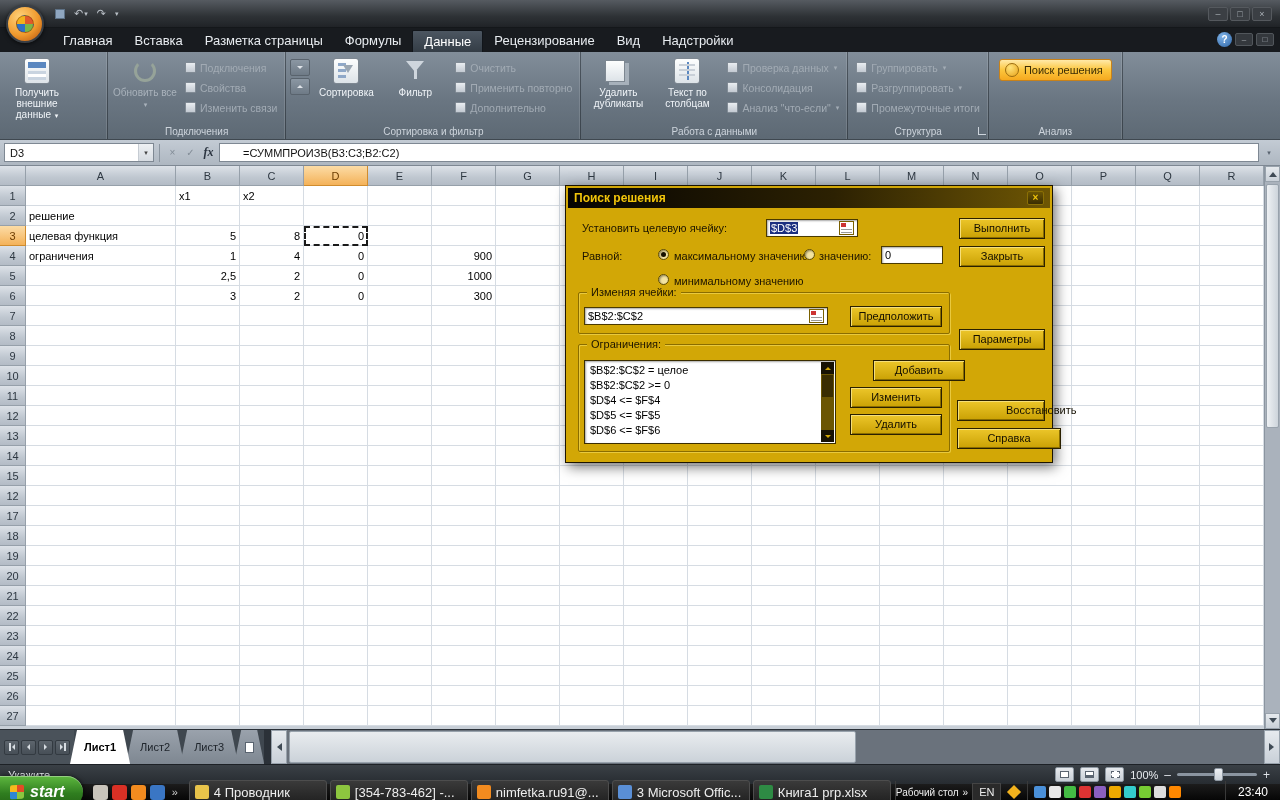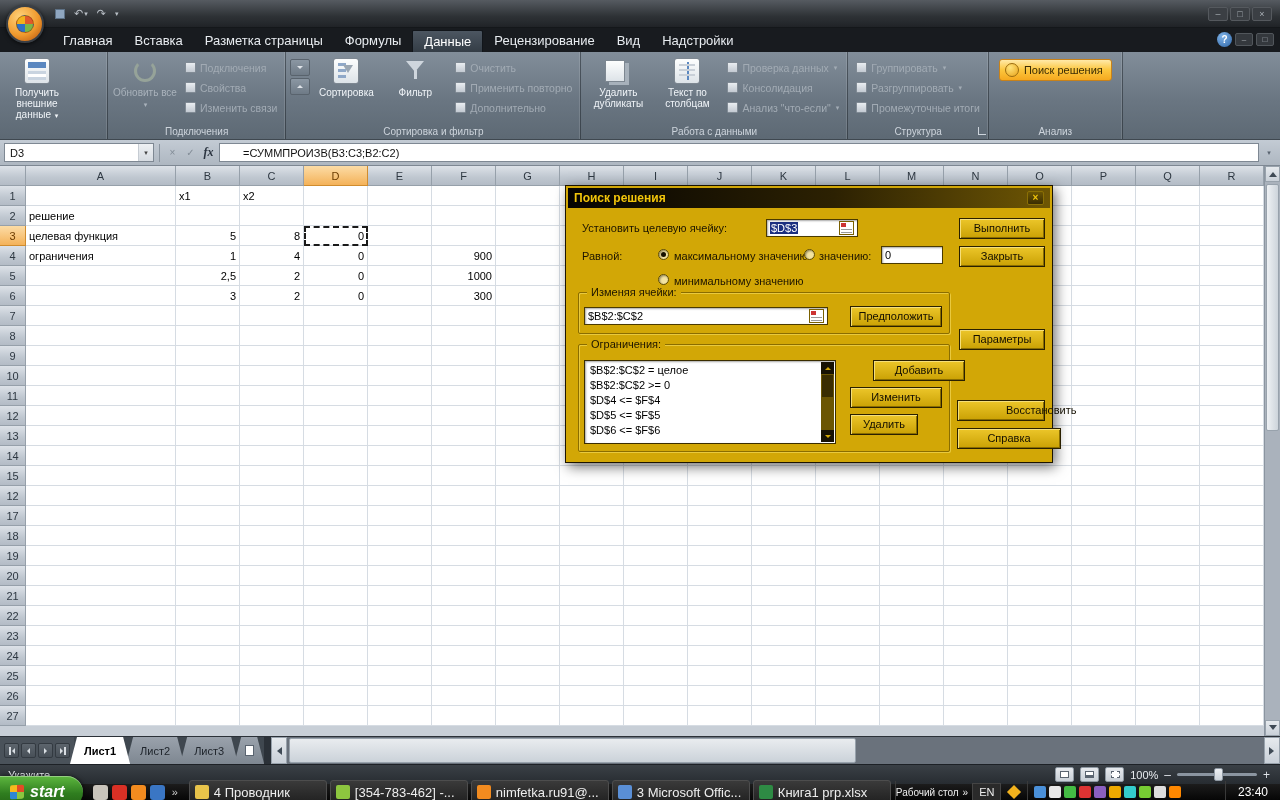--- a/index.html
+++ b/index.html
@@ -116,21 +116,21 @@
 .gbox{position:absolute;border:1px solid #8a6d00;box-shadow:inset 1px 1px 0 #e9c93e,1px 1px 0 #e9c93e;border-radius:2px;}
 .gbox-l{position:absolute;top:-7px;left:8px;background:#d2a706;padding:0 4px;font-size:11px;white-space:nowrap;}
 .listbox{position:absolute;background:#fff;border:1px solid #3a2d00;box-shadow:inset 1px 1px 2px rgba(0,0,0,.35);overflow:hidden;padding:2px 16px 2px 2px;}
 .lbitem{font-size:11px;color:#000;padding:0 3px;height:15px;line-height:15px;white-space:nowrap;}
 .lb-sb{position:absolute;right:1px;top:1px;bottom:1px;width:13px;background:#6b5503;display:flex;flex-direction:column;}
 .lb-sb .a{height:12px;background:#171204;display:flex;align-items:center;justify-content:center;}
 .lb-sb .trk{flex:1;}
 .lb-sb .th{height:22px;background:#3a2d02;margin:1px;}
 
 
-.tabsrow{height:28px;background:#3f474f;display:flex;align-items:stretch;border-top:1px solid #2b3138;flex:0 0 auto;}
+.tabsrow{height:35px;background:#3f474f;display:flex;align-items:stretch;border-top:1px solid #2b3138;flex:0 0 auto;}
 .tabnav{display:flex;align-items:center;gap:2px;padding:0 4px;background:#4a525a;}
 .navb{width:15px;height:15px;display:flex;align-items:center;justify-content:center;background:linear-gradient(#5d656d,#474f57);border:1px solid #333a41;border-radius:2px;gap:1px;}
 .navbar-bar{width:2px;height:8px;background:#d8dde2;}
 .stabs{display:flex;align-items:stretch;}
 .stab{padding:0 14px;display:flex;align-items:center;font-size:11px;background:linear-gradient(#9aa2ac,#7e8791);color:#20262d;clip-path:polygon(7px 0,calc(100% - 7px) 0,100% 100%,0 100%);margin-left:-4px;}
 .stab.active{background:#fff;color:#000;font-weight:bold;z-index:2;}
 .instab{width:30px;display:flex;align-items:center;justify-content:center;background:linear-gradient(#9aa2ac,#7e8791);clip-path:polygon(7px 0,calc(100% - 7px) 0,100% 100%,0 100%);margin-left:-4px;}
 .insic{width:9px;height:11px;background:#fff;border:1px solid #5a6470;}
 .tabsplit{width:6px;background:#2b3138;}
 .hscroll{flex:1;display:flex;align-items:stretch;background:#6a727c;border-left:1px solid #2b3138;}
@@ -972,21 +972,21 @@
             </div>
         </div>
       <div class="lbitem">$B$2:$C$2 = целое</div>
           <div class="lbitem">$B$2:$C$2 &gt;= 0</div>
           <div class="lbitem">$D$4 &lt;= $F$4</div>
           <div class="lbitem">$D$5 &lt;= $F$5</div>
           <div class="lbitem">$D$6 &lt;= $F$6</div>
         </div>
       <div class="dbtn" style="left:295px;top:174px;width:92px;margin-left:12px;">Добавить</div>
       <div class="dbtn" style="left:284px;top:201px;width:92px;">Изменить</div>
-      <div class="dbtn" style="left:284px;top:228px;width:68px;">Удалить</div>
+      <div class="dbtn" style="left:284px;top:228px;width:92px;">Удалить</div>
       <div class="dbtn" style="left:391px;top:214px;width:88px;padding-left:48px;">Восстановить</div>
       <div class="dbtn" style="left:391px;top:242px;width:104px;">Справка</div>
     </div>
   </div>
 
   <div class="tabsrow">
     <div class="tabnav">
       <span class="navb">
           <span class="navbar-bar"></span>
           <span class="tri tri-left tiny"></span>

